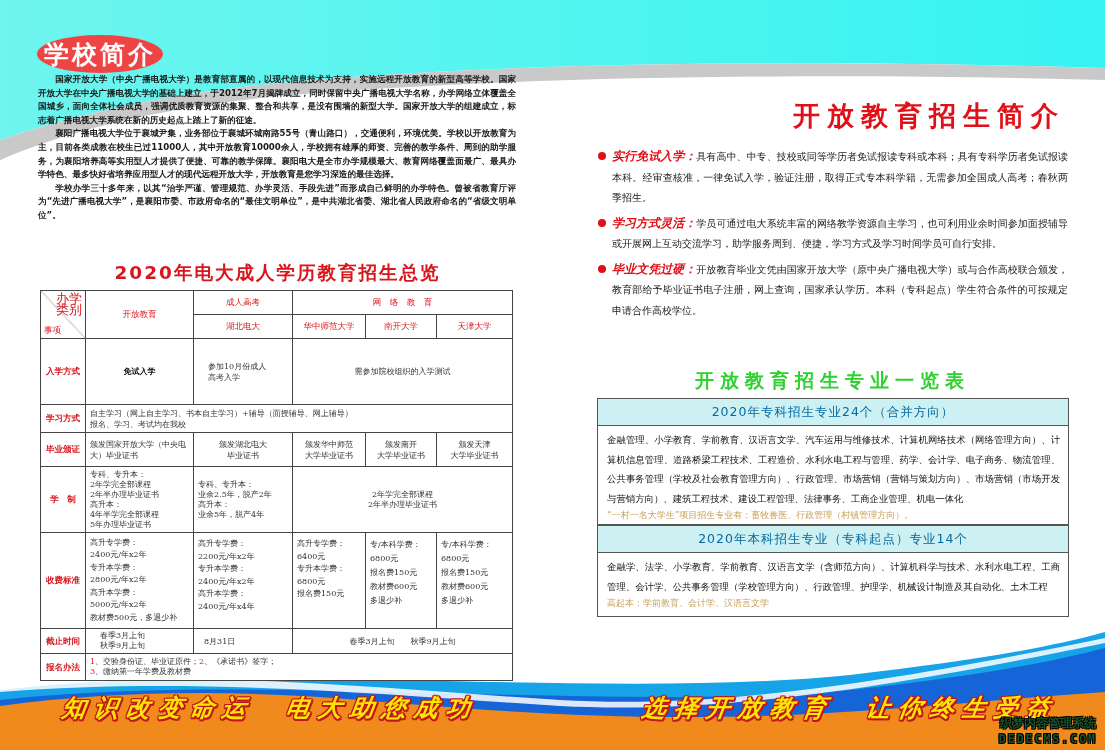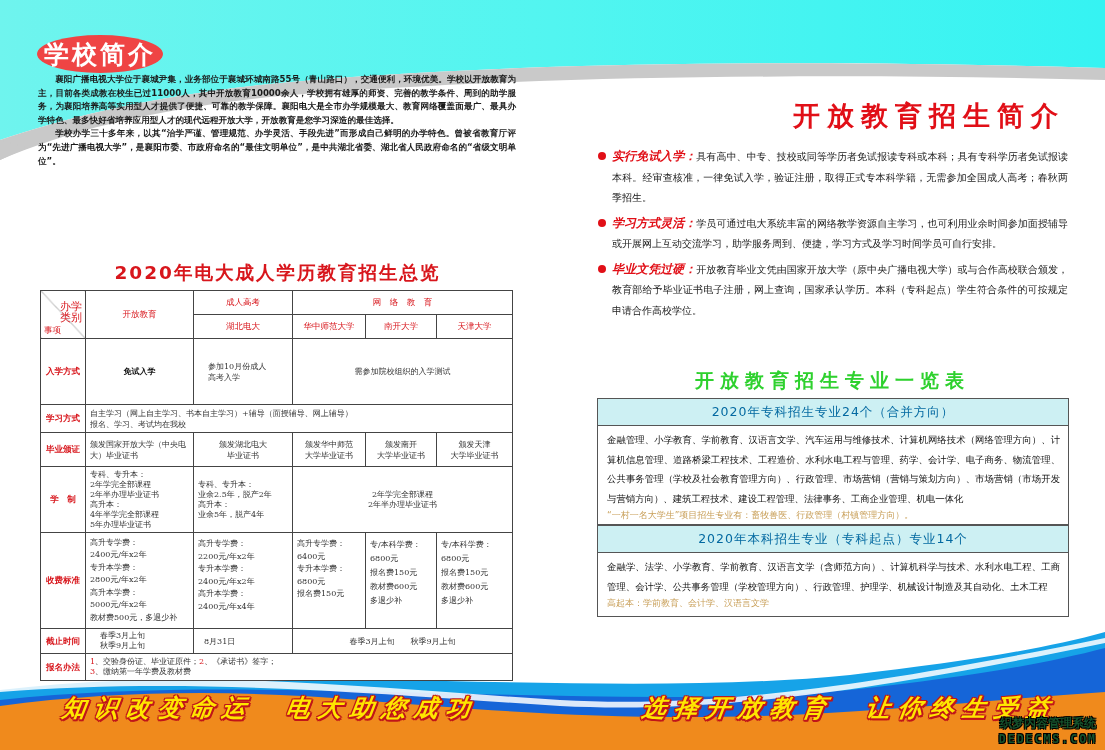--- a/index.html
+++ b/index.html
@@ -34,21 +34,21 @@
     font-family: "DejaVu Serif", "Liberation Serif", serif;
     font-size: 8px; line-height: 11px; color: #333;
   }
   table.overview td { border: 1px solid #444; padding: 1px 4px; vertical-align: middle; }
   table.overview td.rh { color: #d8161c; font-family: "DejaVu Sans", sans-serif; font-weight: bold; font-size: 8.5px; text-align: center; padding: 1px 1px; }
   table.overview td.ch { color: #d8161c; font-family: "DejaVu Sans", sans-serif; text-align: center; font-size: 8.5px; }
   table.overview td.center { text-align: center; }
   .diag { position: relative; height: 46px; padding: 0 !important;
     background: linear-gradient(to top right, transparent calc(50% - 0.6px), #888 50%, transparent calc(50% + 0.6px));
     background: linear-gradient(to bottom left, transparent calc(50% - 0.6px), #999 50%, transparent calc(50% + 0.6px)); }
-  .diag .tr { position: absolute; right: 3px; top: 2px; text-align: right; color: #d8161c; font-family: "DejaVu Sans", sans-serif; font-size: 11px; line-height: 11px; margin-top: 8px; }
+  .diag .tr { position: absolute; right: 3px; top: 2px; text-align: right; color: #d8161c; font-family: "DejaVu Sans", sans-serif; font-size: 13px; line-height: 11px; }
   .diag .bl { position: absolute; left: 3px; bottom: 2px; color: #d8161c; font-family: "DejaVu Sans", sans-serif; font-size: 8.5px; }
   .bold-black { font-weight: bold; color: #111; font-family: "DejaVu Sans", sans-serif; }
   .red-num { color: #d8161c; }
 
   
   .right-title {
     position: absolute; left: 600px; top: 98px; width: 465px; text-align: right; z-index: 2;
     color: #e10f17; font-weight: bold; font-size: 27px; letter-spacing: 7px;
   }
   .features { position: absolute; left: 598px; top: 146px; width: 470px; z-index: 2; }
@@ -109,20 +109,21 @@
 
   <path d="M0,690 C250,660 600,700 850,675 C960,662 1040,650 1105,632 V750 H0 Z" fill="#16a3e8"></path>
   <path d="M0,700 C250,672 600,712 850,690 C960,678 1040,665 1105,648 V750 H0 Z" fill="#1565d8"></path>
   <path d="M0,706 C120,690 240,690 360,700 C500,712 620,720 760,716 C880,712 990,700 1105,692 V750 H0 Z" fill="#f08a1c"></path>
   <path d="M0,684 C200,668 400,690 560,700 C700,708 850,690 1105,638 L1105,643 C850,696 700,713 560,706 C400,696 200,676 0,692 Z" fill="#ffffff" opacity="0.85"></path>
 </svg>
 
 <div class="badge">学校简介</div>
 
 <div class="intro">
+  <p>国家开放大学（中央广播电视大学）是教育部直属的，以现代信息技术为支持，实施远程开放教育的新型高等学校。国家开放大学在中央广播电视大学的基础上建立，于2012年7月揭牌成立，同时保留中央广播电视大学名称，办学网络立体覆盖全国城乡，面向全体社会成员，强调优质教育资源的集聚、整合和共享，是没有围墙的新型大学。国家开放大学的组建成立，标志着广播电视大学系统在新的历史起点上踏上了新的征途。</p>
   <p>襄阳广播电视大学位于襄城尹集，业务部位于襄城环城南路55号（青山路口），交通便利，环境优美。学校以开放教育为主，目前各类成教在校生已过11000人，其中开放教育10000余人，学校拥有雄厚的师资、完善的教学条件、周到的助学服务，为襄阳培养高等实用型人才提供了便捷、可靠的教学保障。襄阳电大是全市办学规模最大、教育网络覆盖面最广、最具办学特色、最多快好省培养应用型人才的现代远程开放大学，开放教育是您学习深造的最佳选择。</p>
   <p>学校办学三十多年来，以其“治学严谨、管理规范、办学灵活、手段先进”而形成自己鲜明的办学特色。曾被省教育厅评为“先进广播电视大学”，是襄阳市委、市政府命名的“最佳文明单位”，是中共湖北省委、湖北省人民政府命名的“省级文明单位”。</p>
 </div>
 
 <div class="overview-title">2020年电大成人学历教育招生总览</div>
 
 <table class="overview">
   <colgroup>
     <col style="width:45px">
       <col style="width:108px">

